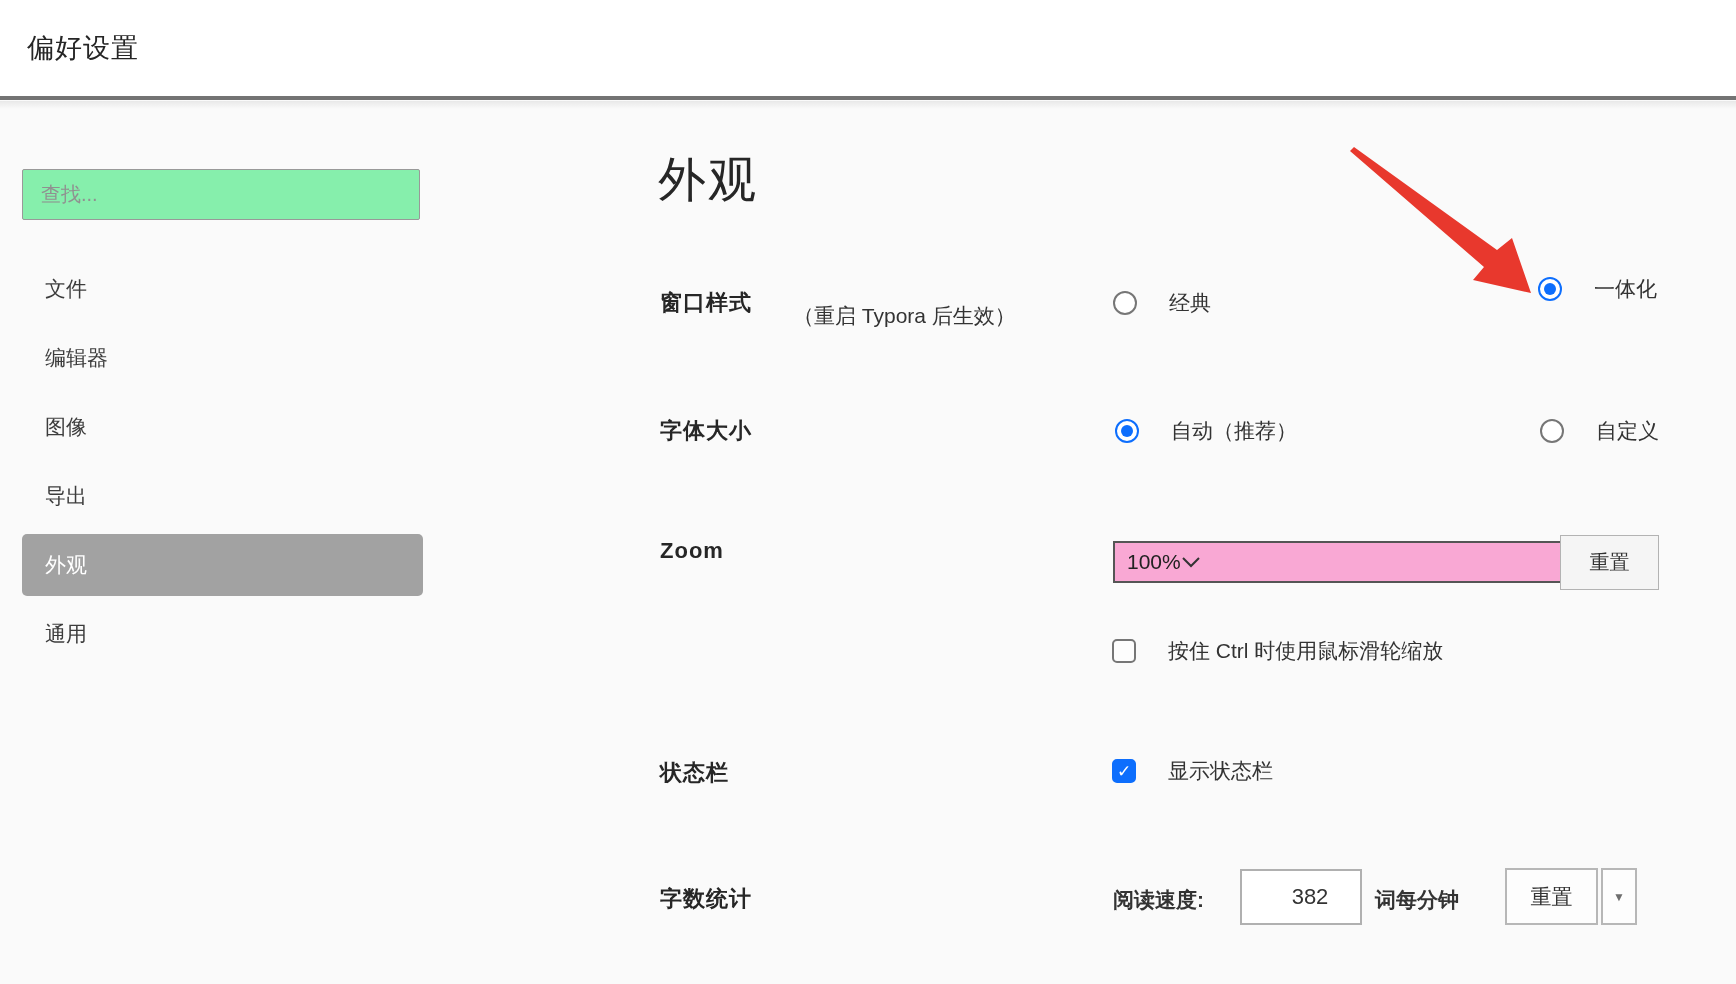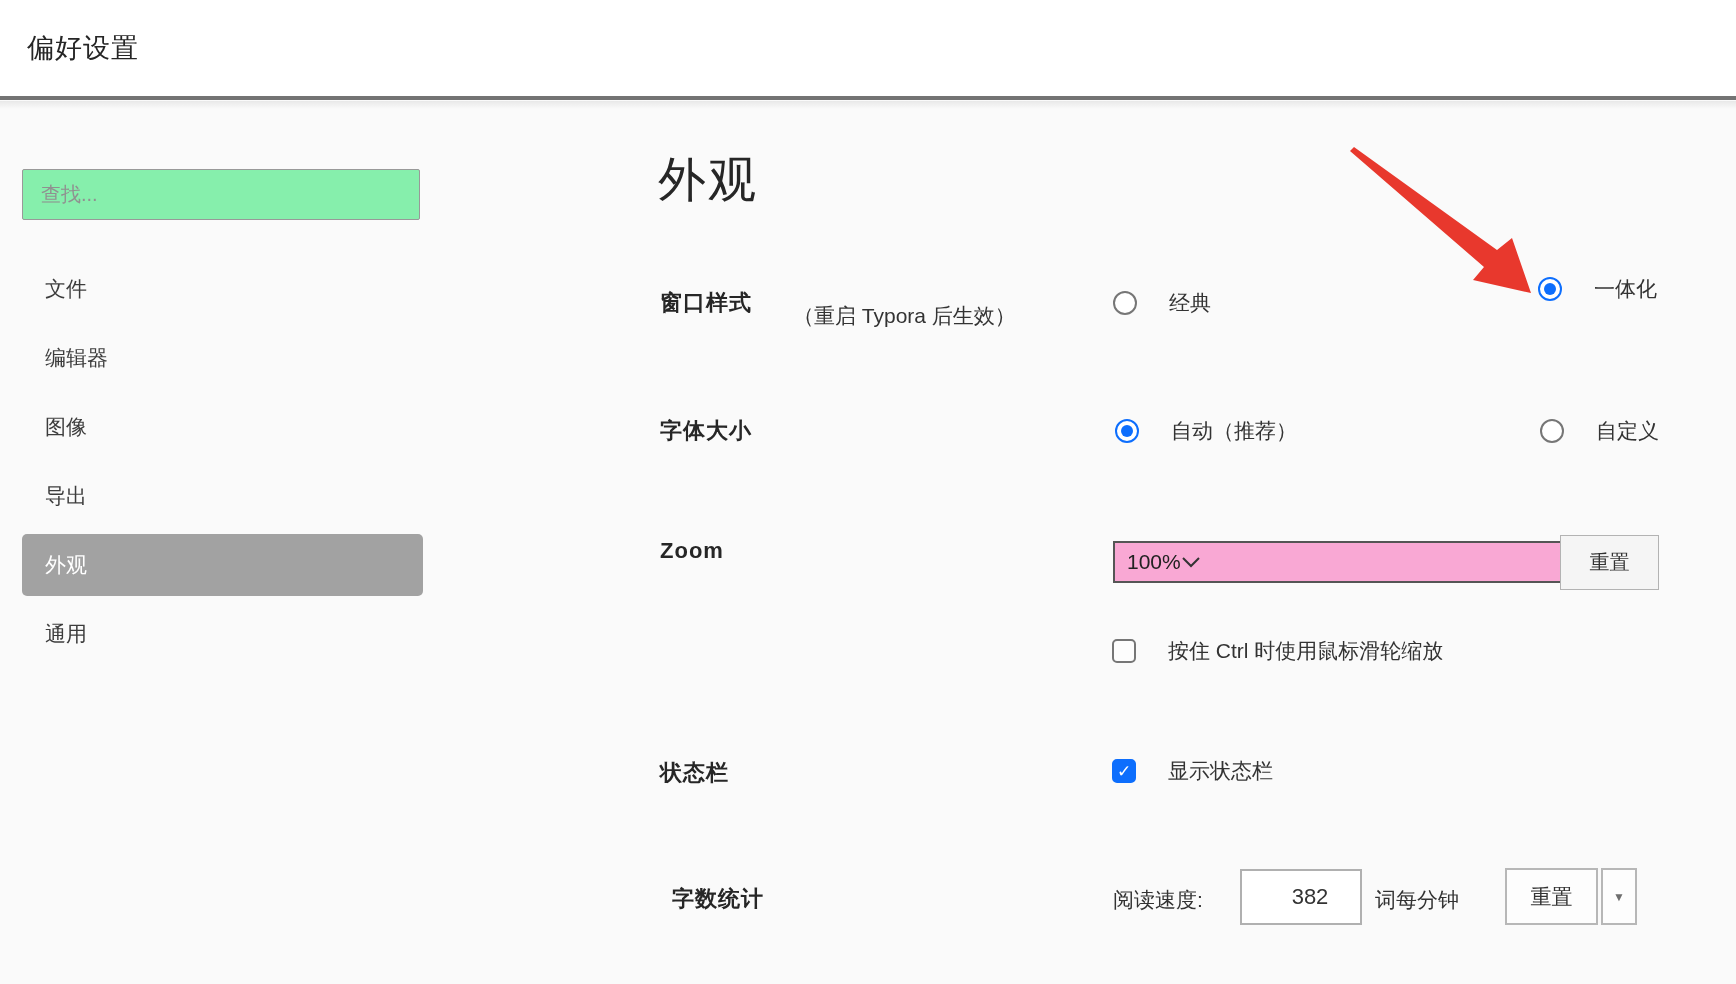--- a/index.html
+++ b/index.html
@@ -43,21 +43,21 @@
   
   .page-heading{
     position:absolute;left:658px;top:148px;margin:0;
     font-size:48px;font-weight:400;color:#262626;letter-spacing:2px;
   }
   .row-label{
     position:absolute;font-size:22px;font-weight:bold;color:#262626;
     letter-spacing:1px;white-space:nowrap;
   }
   .hint{position:absolute;font-size:21px;color:#333;white-space:nowrap;}
-  .txt{position:absolute;font-size:21px;color:#333;white-space:nowrap;}
+  .txt{position:absolute;font-size:21px;color:#333;white-space:nowrap;font-weight:bold;}
 
   
   .opt{position:absolute;display:flex;align-items:center;gap:32px;height:26px;white-space:nowrap;}
   .radio{
     width:24px;height:24px;box-sizing:border-box;border-radius:50%;
     border:2px solid #767676;background:#fff;position:relative;flex:0 0 auto;
   }
   .radio.selected{border-color:#0d6efd;}
   .radio.selected::after{
     content:"";position:absolute;left:4px;top:4px;width:12px;height:12px;
@@ -167,21 +167,21 @@
 </div>
 
 <div class="row-label" style="left:660px;top:758px;">状态栏</div>
 <div class="opt" style="left:1112px;top:758px;">
   <span class="checkbox checked">
     <span class="check-glyph">✓</span>
   </span>
   <span class="opt-label">显示状态栏</span>
 </div>
 
-<div class="row-label" style="left:660px;top:884px;margin-left:12px;">字数统计</div>
+<div class="row-label" style="left:660px;top:884px;">字数统计</div>
 <div class="txt" style="left:1113px;top:886px;">阅读速度:</div>
 <input class="speed-input" type="text" value="382" style="">
 <div class="txt" style="left:1375px;top:886px;">词每分钟</div>
 <div class="btn-reset-wc">重置</div>
 <div class="btn-reset-dd">
   <span class="dd-glyph">▼</span>
 </div>
 
 <svg class="arrow-overlay" width="1736" height="984" viewBox="0 0 1736 984">
   <polygon points="1350,151 1484,267 1473,280 1531,293 1512,238 1497,250 1354,147" fill="#e8382d"></polygon>

